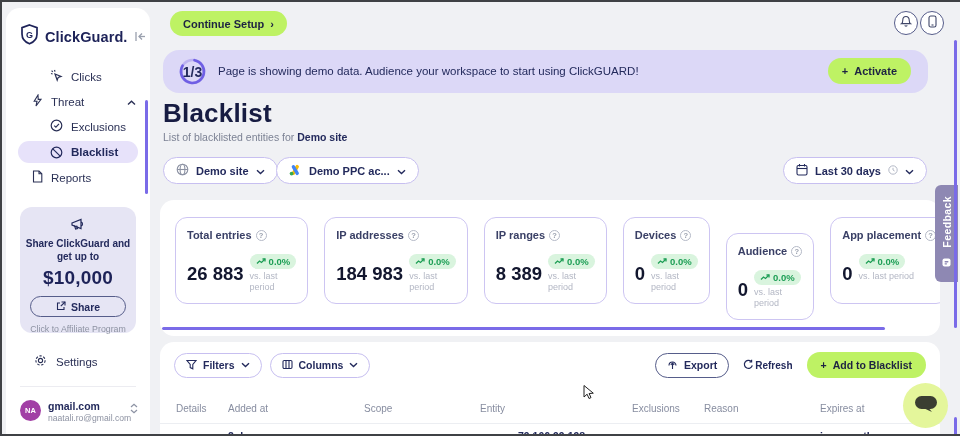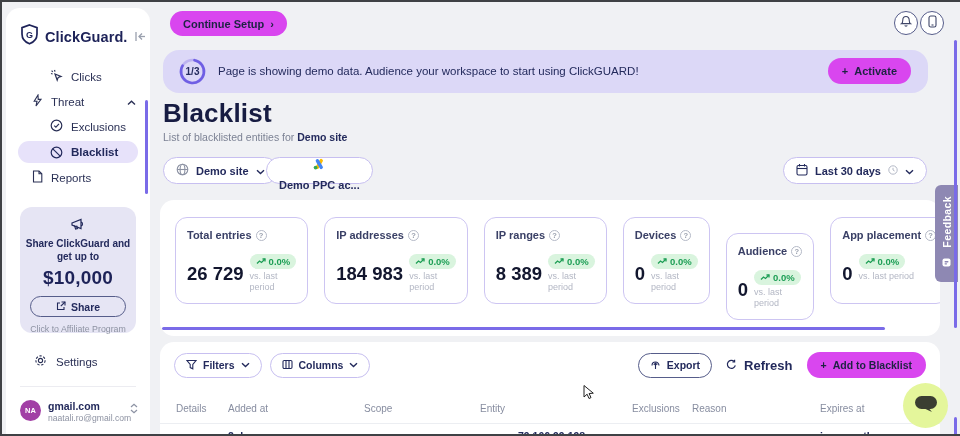--- a/index.html
+++ b/index.html
@@ -32,31 +32,31 @@
   .settings-row{left:28px;top:346px;display:flex;align-items:center;gap:9px;
     font-size:11.5px;color:#2a3055;font-weight:500;cursor:pointer;}
   .side-divider{left:14px;top:378px;width:116px;height:1px;background:#ececf1;}
   .user-row{left:14px;top:392px;width:118px;display:flex;gap:7px;cursor:pointer;}
   .avatar{width:21px;height:21px;border-radius:50%;background:#a13fa5;color:#fff;
     font-size:7.5px;font-weight:700;display:flex;align-items:center;justify-content:center;flex:none;}
   .user-name{font-size:10.5px;font-weight:700;color:#232a5c;line-height:1.2;}
   .user-email{font-size:8.6px;color:#8d92a2;line-height:1.25;}
 
   
-  .lime-btn{background:#d946ef;border:none;border-radius:13px;display:inline-flex;align-items:center;
+  .lime-btn{background:#bef264;border:none;border-radius:13px;display:inline-flex;align-items:center;
     gap:6px;font-weight:700;color:#1d2342;cursor:pointer;font-family:inherit;}
   .continue-btn{left:170px;top:11px;height:25px;padding:0 13px;font-size:11px;}
   .circle-btn{width:24px;height:24px;border-radius:50%;border:1px solid #565d8a;background:#fff;
     display:flex;align-items:center;justify-content:center;cursor:pointer;}
 
   
   .banner{left:163px;top:50px;width:765px;height:43px;background:#dcd8f7;border-radius:16px;}
   .ring-wrap{position:absolute;left:15px;top:7px;width:29px;height:29px;}
   .ring-text{position:absolute;left:0;top:0;width:29px;height:29px;display:flex;align-items:center;
-    justify-content:center;font-size:10px;font-weight:700;color:#232a5c;}
+    justify-content:center;font-size:14px;font-weight:700;color:#232a5c;}
   .banner-msg{position:absolute;left:55px;top:15px;font-size:11.5px;color:#232a5c;font-weight:500;}
   .activate-btn{position:absolute;right:17px;top:8px;height:26px;padding:0 14px;font-size:11px;border-radius:14px;}
 
   
   .page-title{left:163px;top:98px;font-size:26px;font-weight:700;color:#171c42;letter-spacing:.2px;}
   .page-subtitle{left:163px;top:131px;font-size:10.5px;color:#7c8294;}
   .page-subtitle b{color:#232a5c;}
 
   
   .pill{height:27px;border:1px solid #c7bff0;border-radius:14px;background:#fff;display:inline-flex;
@@ -79,21 +79,21 @@
   .vs-text{font-size:9px;color:#b3b7c4;line-height:1.25;max-width:46px;}
   .hscroll{position:absolute;left:2px;bottom:6px;width:723px;height:3px;background:#7a6be8;border-radius:2px;}
 
   
   .table-panel{left:160px;top:342px;width:780px;height:116px;background:#fff;border-radius:14px 14px 0 0;overflow:hidden;}
   .toolbar{position:absolute;left:0;top:10px;width:100%;display:flex;align-items:center;padding:0 14px;gap:8px;}
   .toolbar .spacer{flex:1;}
   .tool-pill{height:25px;border-radius:13px;border:1px solid #c7bff0;background:#fff;display:inline-flex;
     align-items:center;gap:6px;padding:0 11px;font-size:10.5px;font-weight:700;color:#232a5c;cursor:pointer;font-family:inherit;}
   .export-pill{border-color:#565d8a;}
-  .refresh-btn{display:inline-flex;align-items:center;gap:7px;background:none;border:none;font-size:13px;
+  .refresh-btn{display:inline-flex;align-items:center;gap:1px;background:none;border:none;font-size:10px;
     font-weight:700;color:#232a5c;cursor:pointer;font-family:inherit;padding:0 6px;}
   .add-btn{height:26px;padding:0 14px;font-size:10.5px;border-radius:14px;}
   .thead span{position:absolute;top:61px;font-size:10px;color:#878da0;font-weight:500;}
   .row-line{position:absolute;left:0;top:81px;width:100%;height:1px;background:#eceef2;}
   .partial-row span{position:absolute;top:88px;font-size:10.5px;color:#232a5c;font-weight:600;}
 
   
   .feedback-tab{left:935px;top:185px;width:23px;height:97px;background:#8e88b3;border-radius:6px 0 0 6px;
     z-index:20;display:flex;flex-direction:column;align-items:center;justify-content:center;gap:6px;cursor:pointer;}
   .feedback-label{writing-mode:vertical-rl;transform:rotate(180deg);color:#fff;font-size:10.5px;
@@ -289,21 +289,21 @@
           <line x1="1.2" y1="6.5" x2="11.8" y2="6.5"></line>
         </svg>
     </span>
     <span>Demo site</span>
     <span>
       <svg width="9" height="6" viewBox="0 0 9 6" stroke="#232a5c" stroke-width="1.4" fill="none">
           <polyline points="1,1.2 4.5,4.5 8,1.2"></polyline>
         </svg>
     </span>
   </div>
-  <div class="abs pill pill-row1" style="left:266px;flex-direction:column;">
+  <div class="abs pill pill-row1" style="left:276px;">
     <span>
       <svg width="13" height="12" viewBox="0 0 13 12">
           <rect x="4.6" y="0.5" width="3.4" height="11" rx="1.7" transform="rotate(30 6.5 6)" fill="#fbbc04"></rect>
           <rect x="4.6" y="0.5" width="3.4" height="11" rx="1.7" transform="rotate(-30 6.5 6)" fill="#4285f4"></rect>
           <circle cx="2.6" cy="9.6" r="1.9" fill="#34a853"></circle>
         </svg>
     </span>
     <span>Demo PPC ac...</span>
     <span>
       <svg width="9" height="6" viewBox="0 0 9 6" stroke="#232a5c" stroke-width="1.4" fill="none">
@@ -336,21 +336,21 @@
 
   <section class="abs stats-panel">
     <div class="cards">
 
       <div class="card" style="min-width:114px;">
         <div class="card-label">
             <span>Total entries</span>
             <span class="help"></span>
           </div>
         <div class="card-body">
-          <span class="card-value">26 729</span>
+          <span class="card-value">26 883</span>
           <span class="trend-col">
             <span class="trend-badge">
                 <svg width="10" height="7" viewBox="0 0 10 7" stroke="#1d9e55" stroke-width="1.3" fill="none">
                   <polyline points="1,5.5 3.5,3 5.5,4.5 9,1"></polyline>
                   <polyline points="6.5,1 9,1 9,3.5"></polyline>
                 </svg>
                 <span>0.0%</span>
               </span>
             <span class="vs-text">vs. last period</span>
           </span>
@@ -504,21 +504,21 @@
         <span>Add to Blacklist</span>
       </button>
     </div>
 
     <div class="thead">
       <span style="left:16px;">Details</span>
       <span style="left:68px;">Added at</span>
       <span style="left:204px;">Scope</span>
       <span style="left:320px;">Entity</span>
       <span style="left:472px;">Exclusions</span>
-      <span style="left:532px;">Reason</span>
+      <span style="left:544px;">Reason</span>
       <span style="left:660px;">Expires at</span>
     </div>
 
     <div class="row-line"></div>
     <div class="partial-row">
       <span style="left:68px;">2 d</span>
       <span style="left:358px;">79.106.99.198</span>
       <span style="left:660px;">in a month</span>
     </div>
   </section>

